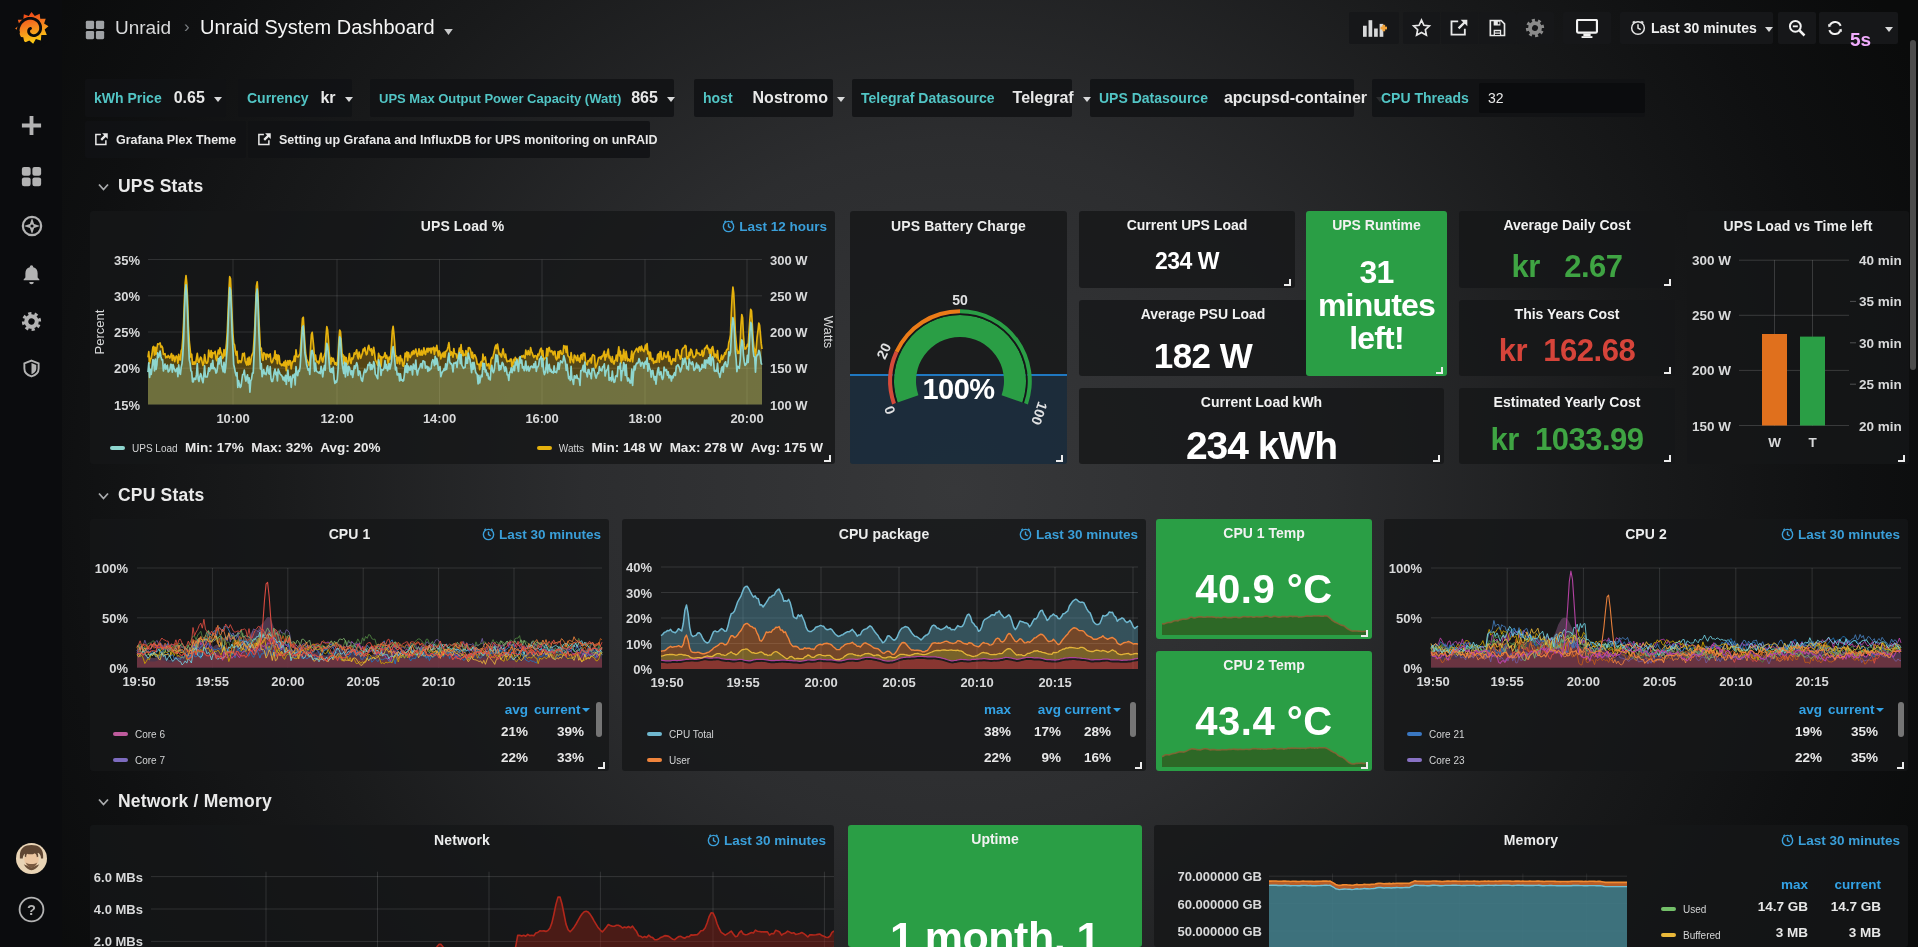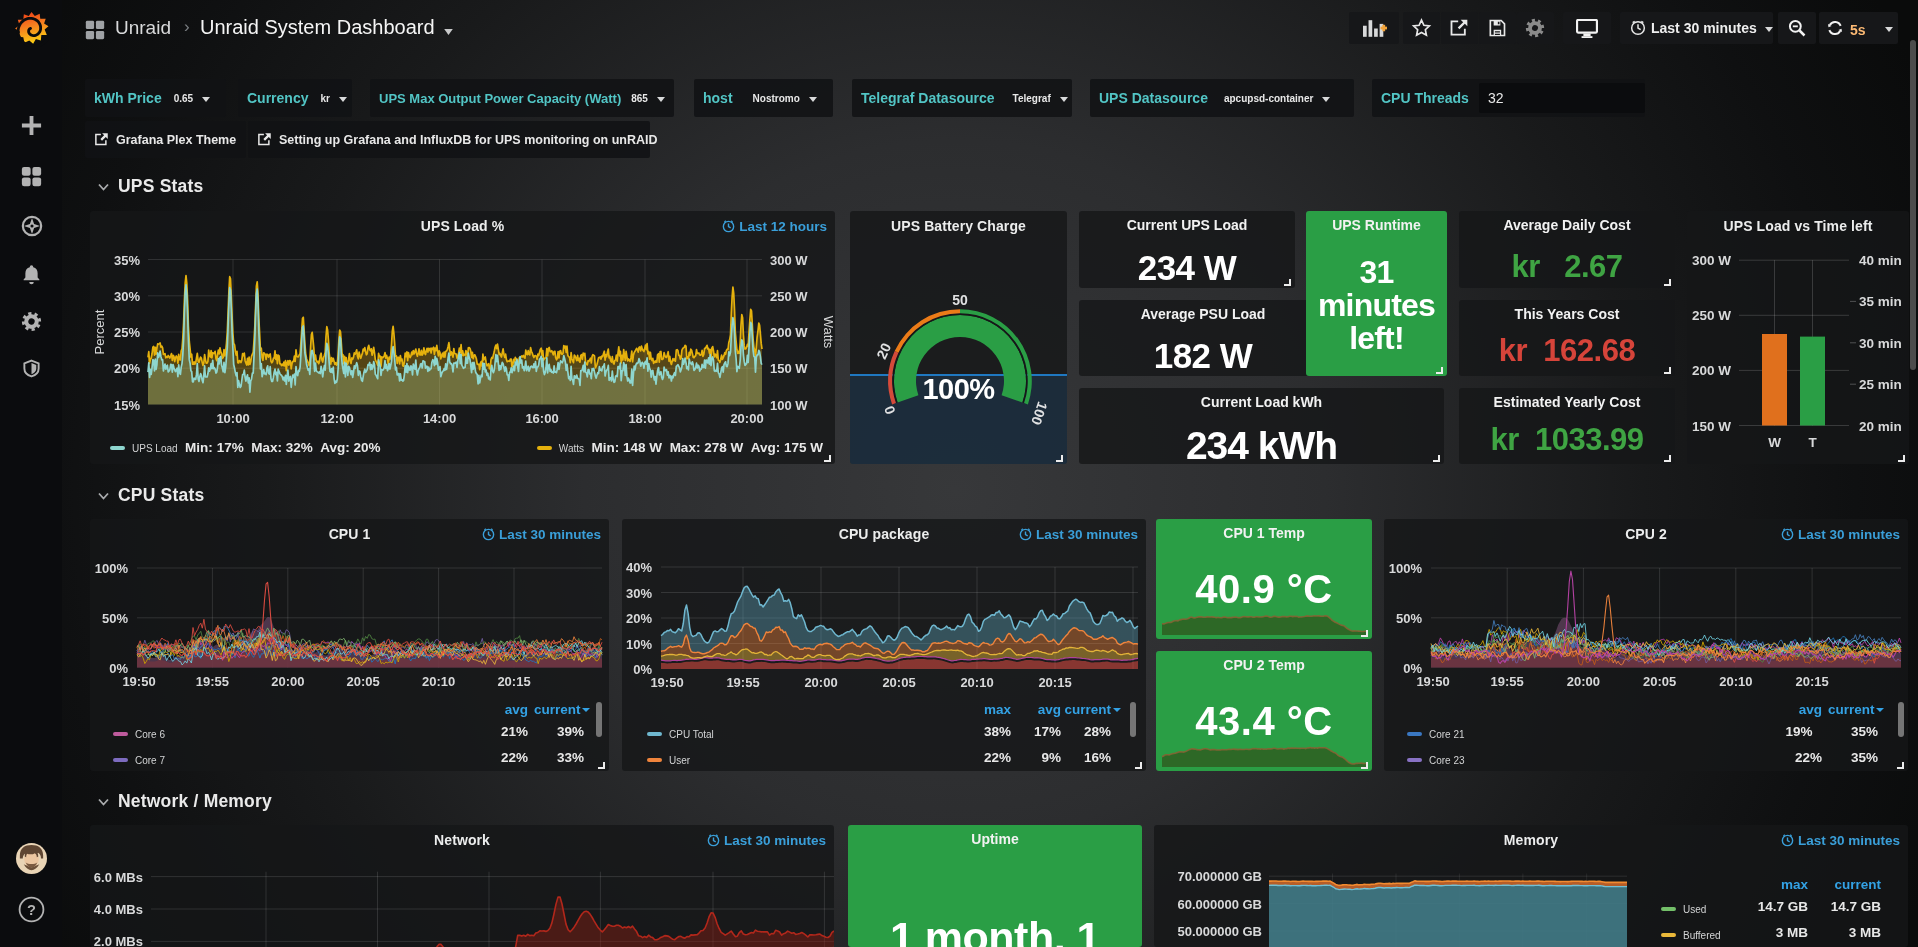--- a/index.html
+++ b/index.html
@@ -11,21 +11,21 @@
 #panels .panel{position:absolute;background:rgba(21,22,24,0.80);border-radius:3px;}
 .ptitle{position:absolute;top:7px;left:0;right:0;text-align:center;font-size:14px;font-weight:bold;color:#eceded;letter-spacing:0.1px}
 .tlink{position:absolute;top:8px;right:8px;font-size:13.5px;font-weight:bold;color:#3a9fd9}
 .rsz{position:absolute;right:4px;bottom:2px;width:7px;height:7px;border-right:2px solid #ececec;border-bottom:2px solid #ececec}
 .rowhead{position:absolute;font-size:17.5px;font-weight:bold;color:#eaeaea;letter-spacing:0.2px}
 .greenpanel{background:#2a9e45 !important}
 .stat-title{position:absolute;top:6px;left:0;right:0;text-align:center;font-size:14px;font-weight:bold;color:#f2f2f2}
 .bigval{position:absolute;left:0;right:0;text-align:center;font-weight:bold;color:#fff;letter-spacing:-0.5px}
 .vbox{position:absolute;top:79px;height:38px;background:rgba(17,18,20,0.88);border-radius:2px;display:flex;align-items:center;white-space:nowrap}
 .vlabel{color:#52c5c5;font-size:14px;font-weight:bold;padding:0 4px 0 9px}
-.vval{color:#e8e8e8;font-size:10px;font-weight:bold;padding:0 4px 0 8px}
+.vval{color:#e8e8e8;font-size:16px;font-weight:bold;padding:0 4px 0 8px}
 .caret{display:inline-block;width:0;height:0;border-left:4.5px solid transparent;border-right:4.5px solid transparent;border-top:5px solid #d8d9da;margin:2px 0 0 5px}
 .lbox{position:absolute;top:121px;height:37px;background:rgba(17,18,20,0.88);border-radius:2px;display:flex;align-items:center;color:#e8e8e8;font-size:12.5px;font-weight:bold;white-space:nowrap;padding:0 9px}
 .lbox svg{flex:none;margin-right:7px !important}
 .legdash{display:inline-block;width:15px;height:4px;border-radius:2px;vertical-align:middle;margin-right:7px}
 .leghead{color:#33a2e5;font-weight:bold;font-size:13.5px}
 .legtxt{color:#d3d4d5;font-size:10px}
 .legval{color:#e8e8e8;font-size:13.5px;font-weight:bold}
 .scrollthumb{position:absolute;width:6px;border-radius:3px;background:#757575}
 svg text{font-family:"Liberation Sans",sans-serif}
 </style>
@@ -173,21 +173,21 @@
 
  <div style="position:absolute;left:1819px;top:12px;width:79px;height:32px;background:#161719;border-radius:2px"></div>
  <svg style="position:absolute;left:1826px;top:19px" width="18" height="18" viewBox="0 0 24 24">
       <g fill="none" stroke="#f2f2f2" stroke-width="2.7">
         <path d="M19.52 9.26 A8 8 0 0 0 5.07 8.0"></path>
         <path d="M4.48 14.74 A8 8 0 0 0 18.93 16.0"></path>
       </g>
       <path fill="#f2f2f2" d="M3.32 11.03 L7.49 9.4 L2.65 6.6 Z"></path>
       <path fill="#f2f2f2" d="M20.68 12.97 L16.51 14.6 L21.35 17.4 Z"></path>
     </svg>
- <div style="position:absolute;left:1850px;top:22px;font-size:14px;font-weight:bold;color:#fdba74">5s</div>
+ <div style="position:absolute;left:1850px;top:29px;font-size:19px;font-weight:bold;color:#f0abfc">5s</div>
  <div class="caret" style="position:absolute;left:1880px;top:25px"></div>
 </div>
 
 <div id="submenu" style="position:absolute;left:0;top:0;width:1918px;height:165px;z-index:15">
  <div class="vbox" style="left:85px;width:141px">
       <span class="vlabel">kWh Price</span>
       <span class="vval">0.65</span>
       <span class="caret"></span>
     </div>
  <div class="vbox" style="left:238px;width:114px">
@@ -306,21 +306,21 @@
         <text x="0" y="0" transform="translate(110.0,94.0) rotate(0)" font-size="14" font-weight="bold" text-anchor="middle" fill="#e0e1e2" font-family="Liberation Sans, sans-serif">50</text>
         <text x="0" y="0" transform="translate(184.7,200.7) rotate(109)" font-size="14" font-weight="bold" text-anchor="middle" fill="#e0e1e2" font-family="Liberation Sans, sans-serif">100</text>
       </svg>
   <div class="ptitle">UPS Battery Charge</div>
   <div class="bigval" style="top:162px;font-size:29px">100%</div>
   <div class="rsz"></div>
  </div>
 
  <div class="panel" style="left:1074px;top:211px;width:216px;height:77px">
   <div class="stat-title">Current UPS Load</div>
-  <div class="bigval" style="top:37px;font-size:35px">234 W</div>
+  <div class="bigval" style="top:37px;font-size:23px">234 W</div>
   <div class="rsz"></div>
  </div>
 
  <div class="panel" style="left:1074px;top:300px;width:248px;height:76px">
   <div class="stat-title">Average PSU Load</div>
   <div class="bigval" style="top:36px;font-size:35px">182 W</div>
   <div class="rsz"></div>
  </div>
 
  <div class="panel" style="left:1074px;top:388px;width:365px;height:76px">
@@ -548,21 +548,21 @@
   <div class="tlink"><svg width="13" height="13" viewBox="0 0 24 24" style="vertical-align:-2px;margin-right:4px">
           <circle cx="12" cy="12" r="9.5" fill="none" stroke="#3a9fd9" stroke-width="2.6"></circle>
           <path d="M12 6.5V12l4 2.5" fill="none" stroke="#3a9fd9" stroke-width="2.6"></path>
           <path d="M4.5 3.5l2.5-2M19.5 3.5l-2.5-2" stroke="#3a9fd9" stroke-width="2.4"></path>
         </svg>Last 30 minutes</div>
   <div class="leghead" style="position:absolute;left:392px;top:183px;width:46px;text-align:right">avg</div>
   <div class="leghead" style="position:absolute;left:444px;top:183px;width:46px;text-align:right">current</div>
       <span style="position:absolute;left:492px;top:189px;width:0;height:0;border-left:4px solid transparent;border-right:4px solid transparent;border-top:4.5px solid #33a2e5"></span>
   <div style="position:absolute;left:23px;top:205px"><span class="legdash" style="background:#3a78c2"></span><span class="legtxt">Core 21</span></div>
   <div style="position:absolute;left:23px;top:231px"><span class="legdash" style="background:#8872c4"></span><span class="legtxt">Core 23</span></div>
-  <div class="legval" style="position:absolute;left:392px;top:205px;width:46px;text-align:center">19%</div>
+  <div class="legval" style="position:absolute;left:392px;top:205px;width:46px;text-align:right">19%</div>
   <div class="legval" style="position:absolute;left:448px;top:205px;width:46px;text-align:right">35%</div>
   <div class="legval" style="position:absolute;left:392px;top:231px;width:46px;text-align:right">22%</div>
   <div class="legval" style="position:absolute;left:448px;top:231px;width:46px;text-align:right">35%</div>
   <div class="scrollthumb" style="left:514px;top:183px;height:35px"></div>
   <div class="rsz"></div>
  </div>
 
  <div class="panel" style="left:85px;top:825px;width:744px;height:122px">
   <svg width="744" height="122" style="position:absolute;left:0;top:0">
         <line x1="61" y1="116.4" x2="744" y2="116.4" stroke="rgba(255,255,255,0.12)"></line>

